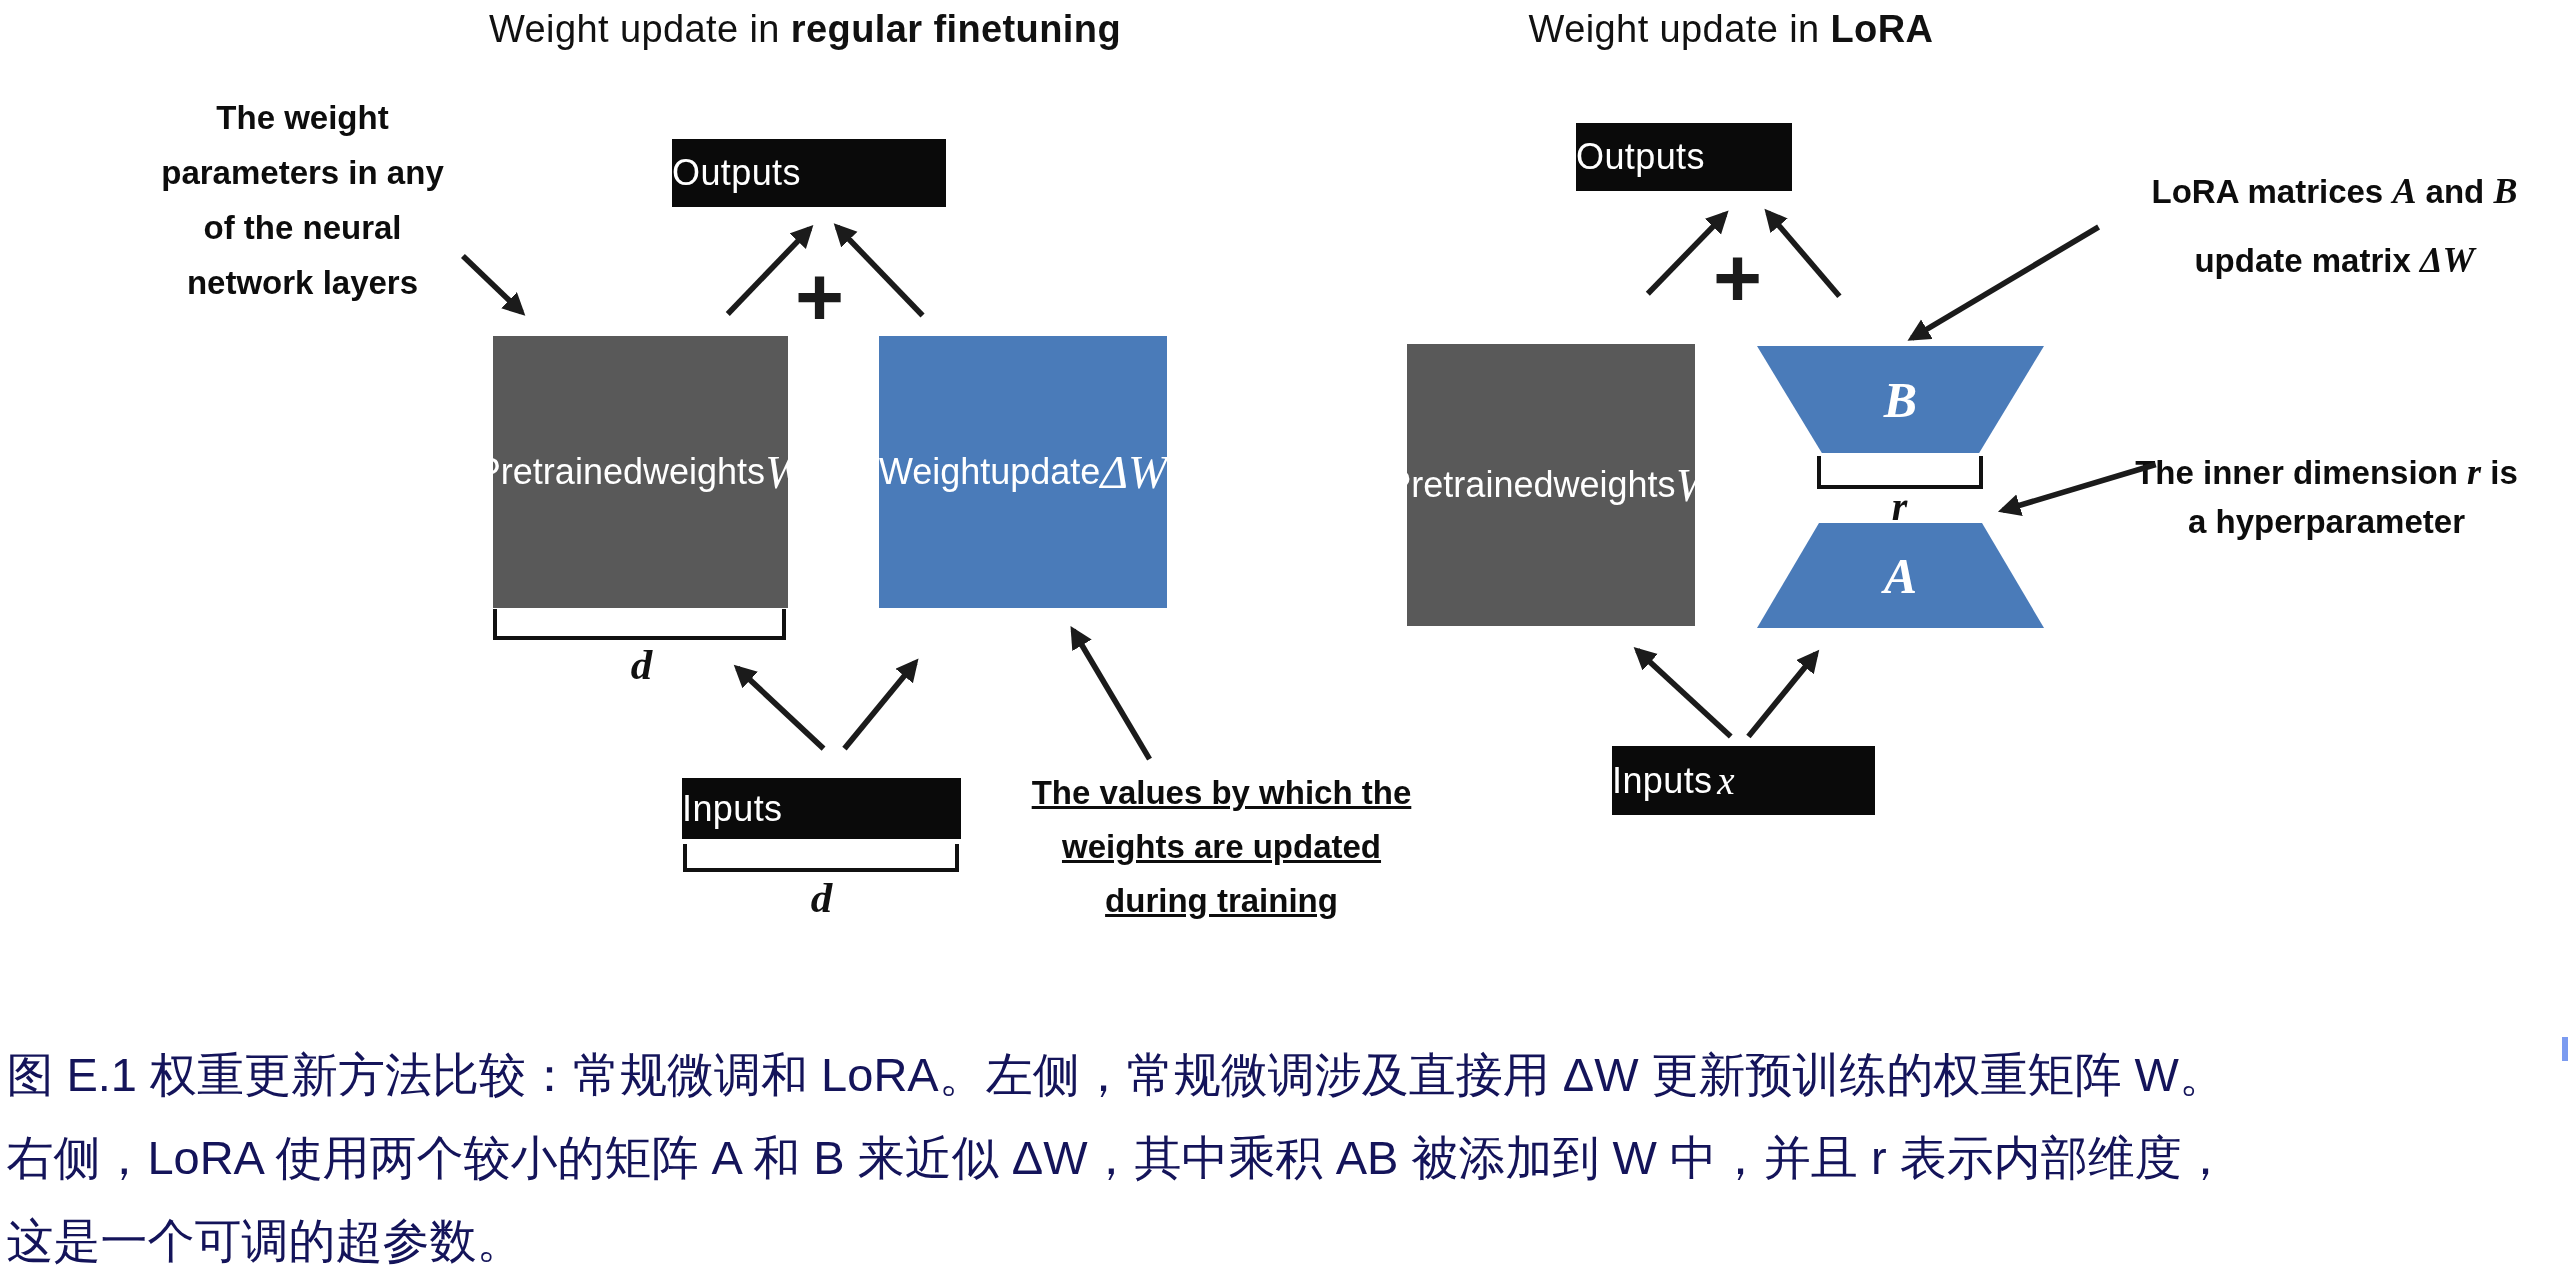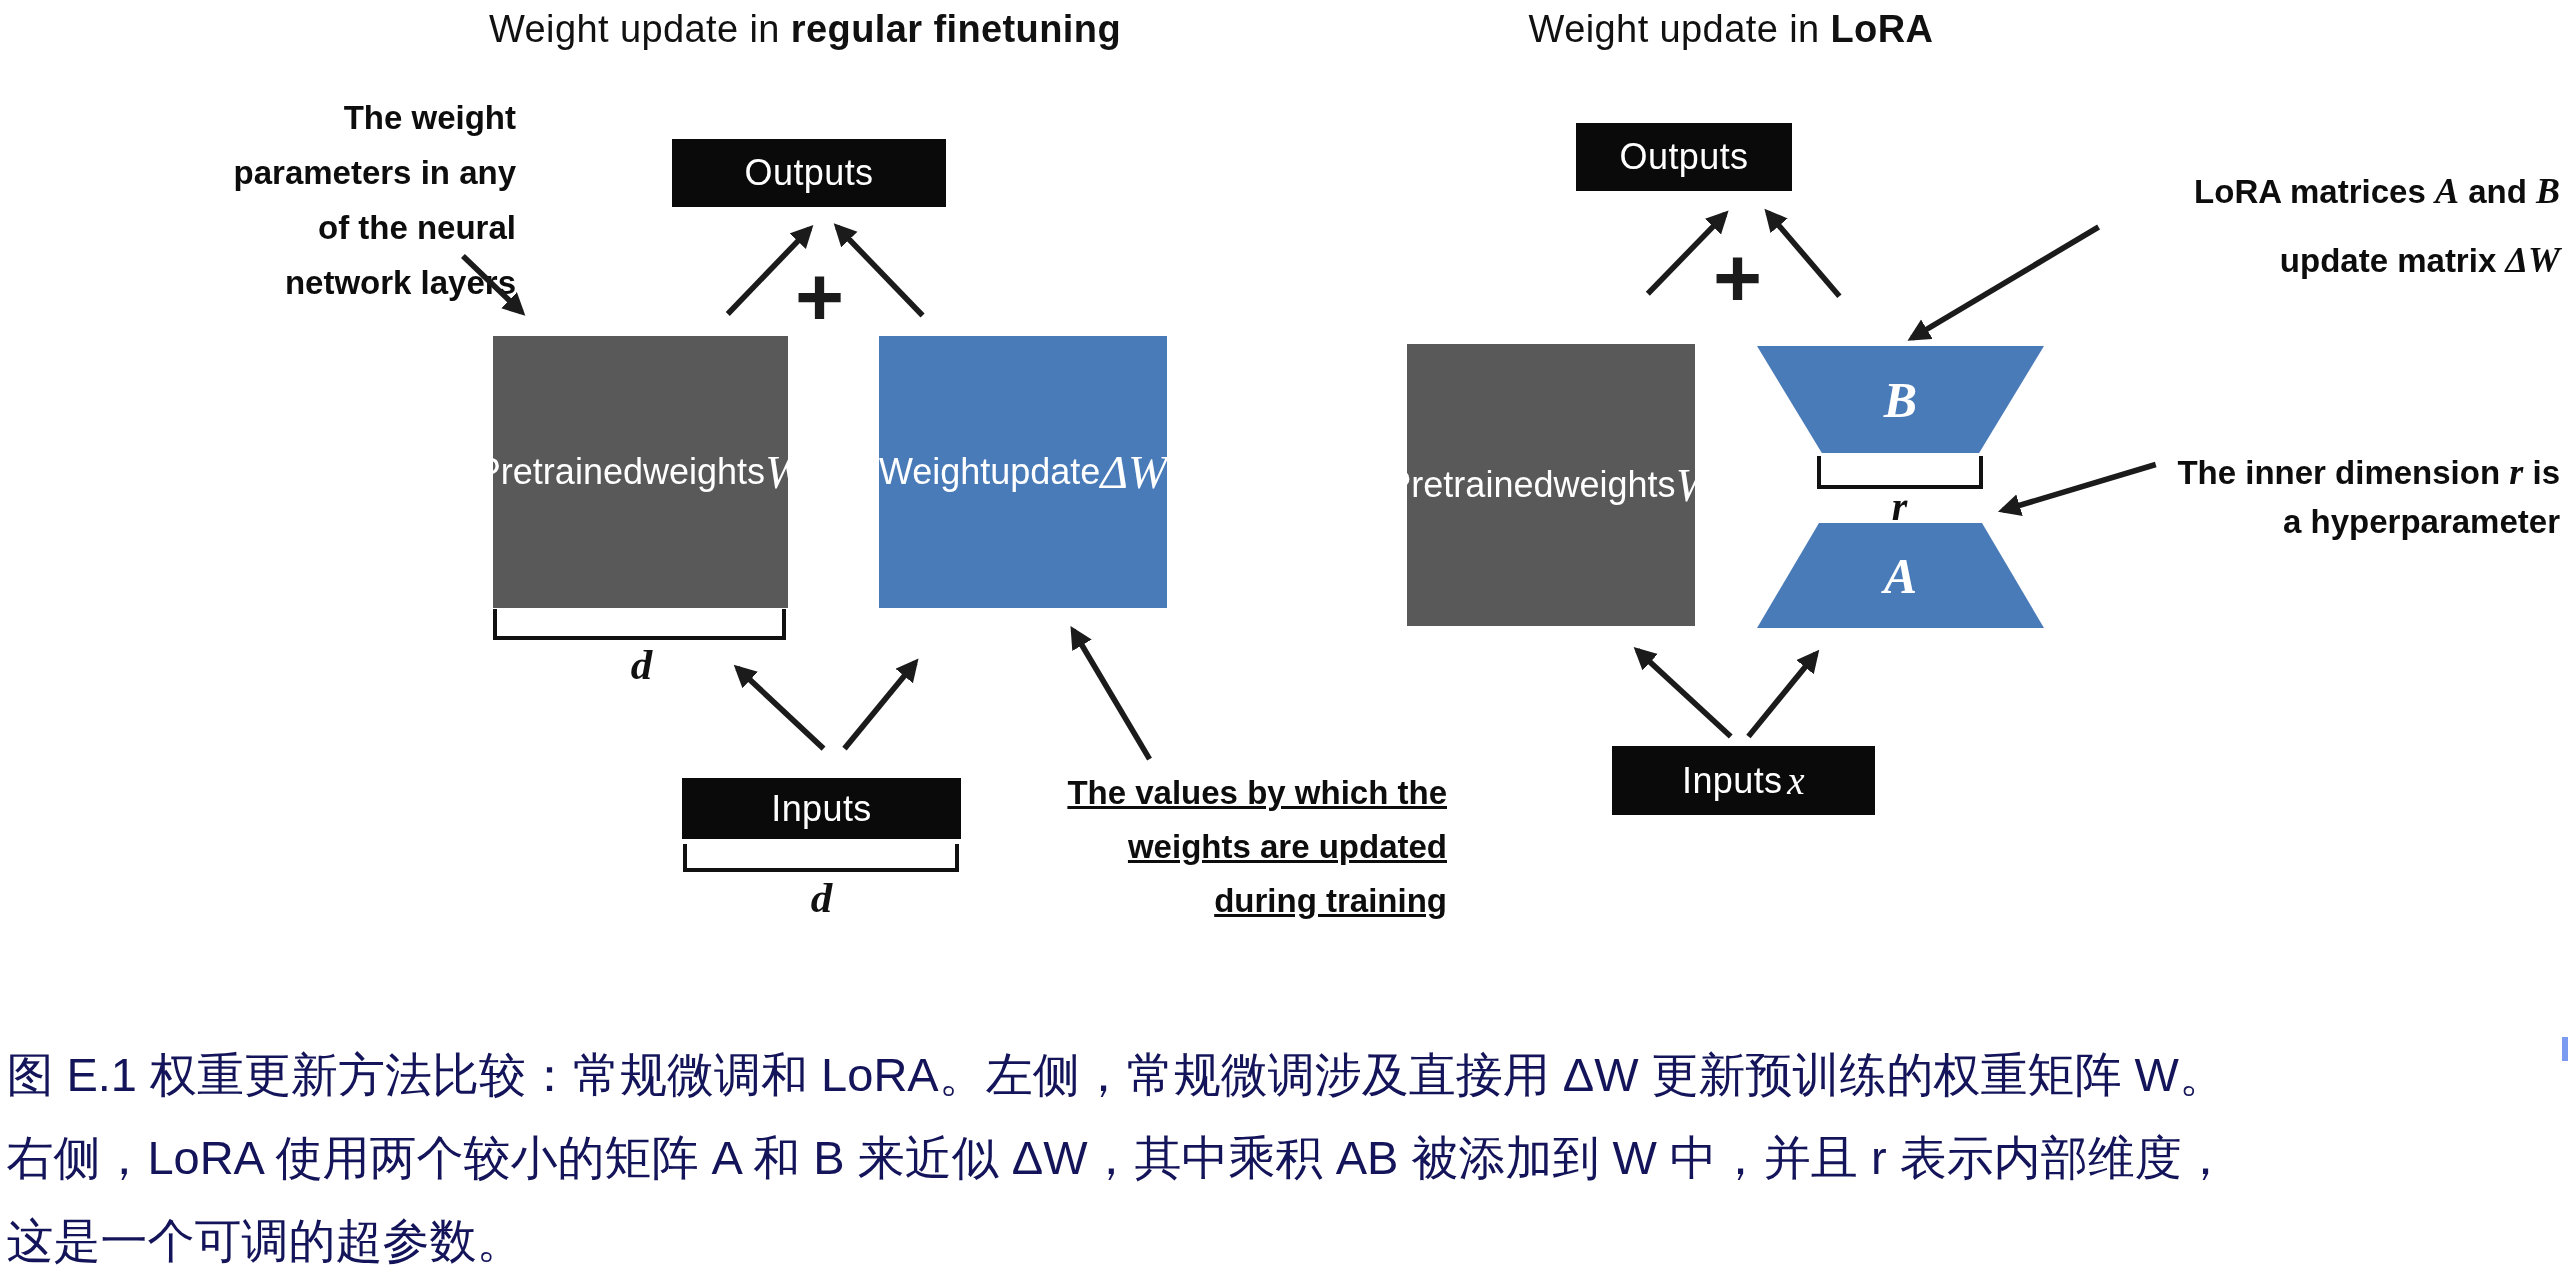--- a/index.html
+++ b/index.html
@@ -6,21 +6,21 @@
   .canvas{
     position:relative;width:2576px;height:1267px;background:#ffffff;overflow:hidden;
     font-family:"Liberation Sans", sans-serif;color:var(--text_ink,#111);
   }
   .abs{position:absolute;}
   
   .diagram-title{font-size:38px;text-align:center;letter-spacing:0.4px;}
   .diagram-title .bold{font-weight:bold;}
   
   .blackbox{
-    background:var(--box_black,#0a0a0a);color:#fff;display:flex;align-items:center;justify-content:center;
+    background:var(--box_black,#0a0a0a);color:#fff;display:flex;align-items:center;justify-content:flex-start;
     font-size:36px;letter-spacing:0.4px;
   }
   
   .bigbox{
     color:#fff;display:flex;align-items:center;justify-content:center;
     font-size:36px;line-height:50px;text-align:center;
   }
   .graybox{background:var(--box_gray,#595959);}
   .bluebox{background:var(--box_blue,#4a7bb9);}
   .mathsym{font-family:"Liberation Serif", serif;font-style:italic;font-size:47px;line-height:58px;}
@@ -29,21 +29,21 @@
   .trap-b{clip-path:polygon(0 0,100% 0,77.4% 100%,22.6% 100%);}
   .trap-a{clip-path:polygon(21.6% 0,78.4% 0,100% 100%,0 100%);}
   .trap .letter{font-family:"Liberation Serif", serif;font-style:italic;font-weight:600;font-size:50px;}
   
   .bracket{border:4.8px solid #111;border-top:none;}
   .dim-label{
     font-family:"Liberation Serif", serif;font-style:italic;font-weight:600;
     font-size:43px;text-align:center;
   }
   
-  .annotation{font-weight:bold;font-size:33px;text-align:right;color:#0d0d0d;}
+  .annotation{font-weight:bold;font-size:33px;text-align:center;color:#0d0d0d;}
   .annotation .m{font-family:"Liberation Serif", serif;font-style:italic;font-weight:600;font-size:36px;}
   
   .plus{
     width:97px;height:97px;display:flex;align-items:center;justify-content:center;
     font-size:84px;font-weight:bold;color:var(--arrow_ink,#1b1b1b);line-height:1;
   }
   
   .caption{font-size:47px;line-height:83px;color:var(--caption_navy,#14145a);white-space:nowrap;}
   .cursor-mark{width:5.6px;height:24px;background:var(--cursor_blue,#7b9bf0);}
   

